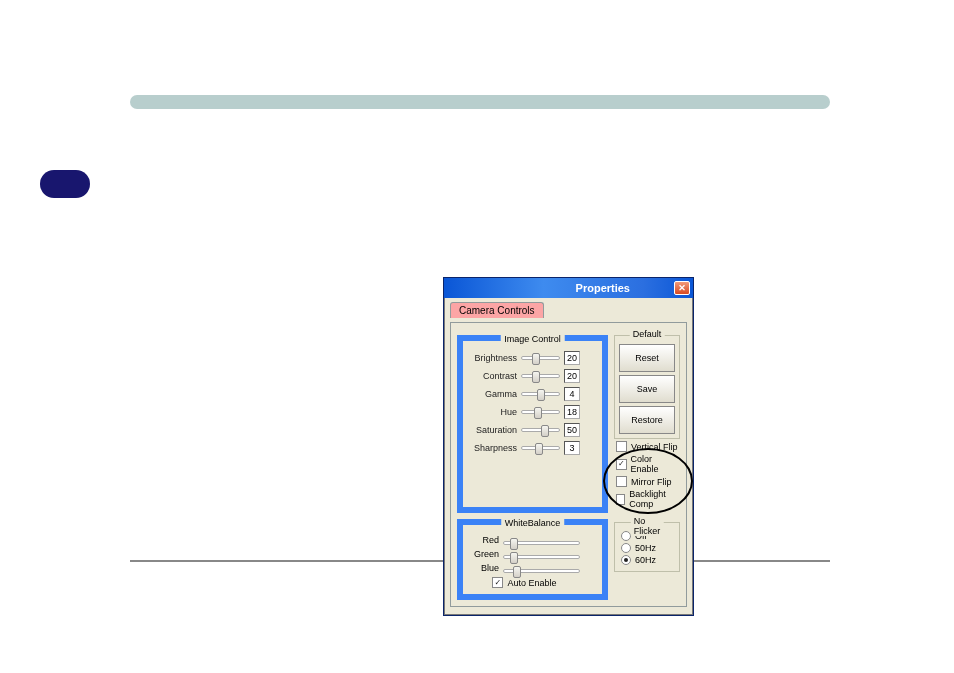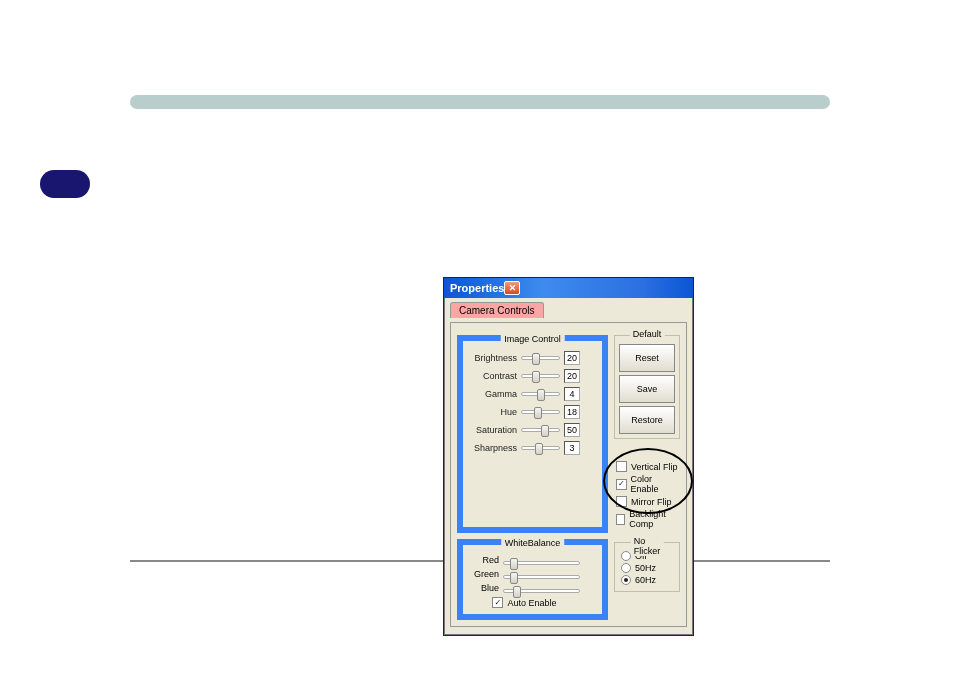--- a/index.html
+++ b/index.html
@@ -47,25 +47,26 @@
     width: 251px;
     border: 1px solid #0a246a;
     background: #ece9d8;
     box-shadow: 0 0 0 1px #777 inset;
   }
   .titlebar {
     height: 20px;
     background: linear-gradient(to right, #0a56d6, #3e8bef 40%, #2b6fe0 80%, #0a56d6);
     display: flex;
     align-items: center;
-    justify-content: flex-start;
+    justify-content: flex-end;
     padding: 0 3px 0 6px;
     color: #fff;
     font-weight: bold;
     font-size: 11px;
+    gap: 44px;
   }
   .close-btn {
     width: 16px;
     height: 14px;
     background: linear-gradient(#f29b7a, #d84a22);
     border: 1px solid #fff;
     border-radius: 2px;
     display: flex;
     align-items: center;
     justify-content: center;
@@ -154,21 +155,21 @@
     background: #fff;
     border: 1px inset #aaa;
     font-size: 9px;
     text-align: center;
     line-height: 12px;
   }
   .right-col {
     width: 66px;
     display: flex;
     flex-direction: column;
-    gap: 20px;
+    gap: 0;
   }
   .default-group {
     border: 1px solid #bfbfaa;
     padding: 8px 4px 4px 4px;
     margin-top: 6px;
     position: relative;
     display: flex;
     flex-direction: column;
     gap: 3px;
   }

